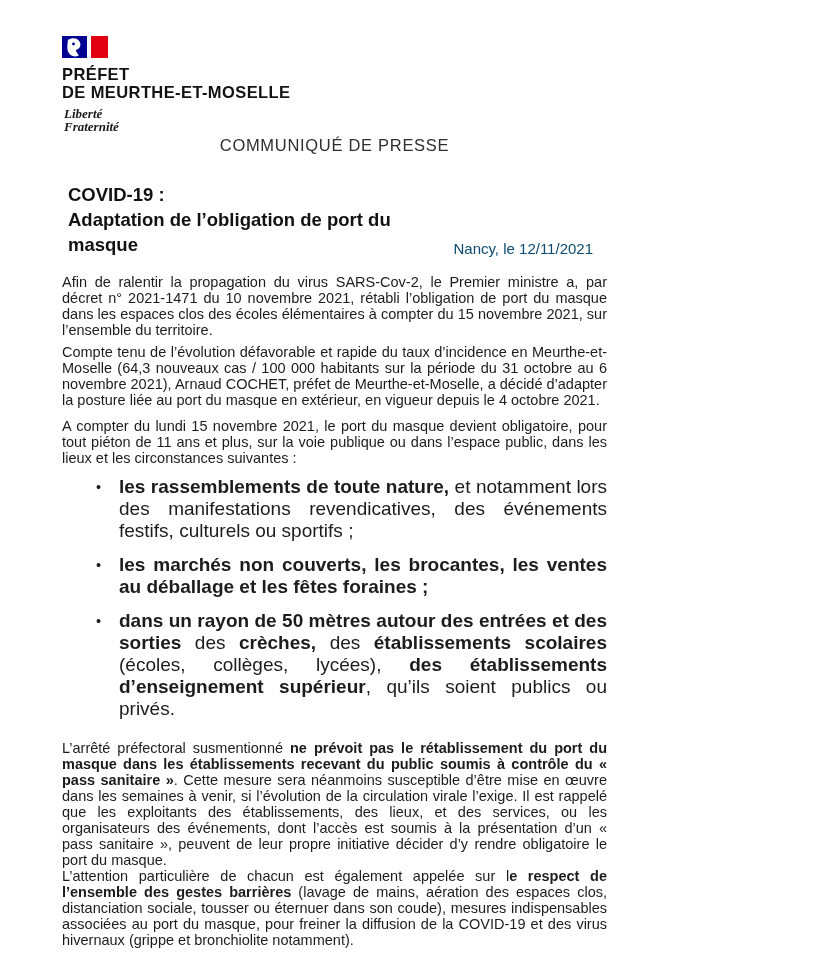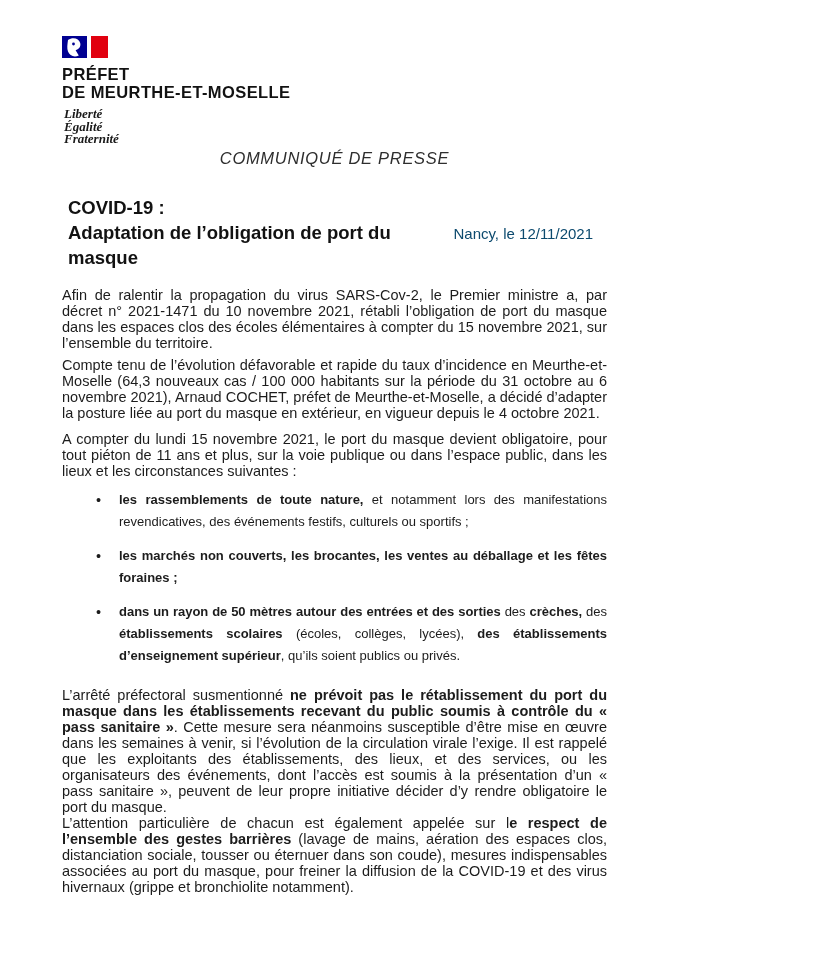--- a/index.html
+++ b/index.html
@@ -39,28 +39,27 @@
   }
 
   
   .doc-type {
     text-align: center;
     font-size: 16.5px;
     font-weight: 400;
     letter-spacing: 0.7px;
     color: #2e2e2e;
     margin-top: 3px;
-    font-style: italic;
   }
 
   
   .title-row {
     display: flex;
     justify-content: space-between;
-    align-items: center;
+    align-items: flex-end;
     margin-top: 27px;
   }
   .title-block {
     font-weight: bold;
     font-size: 18.5px;
     line-height: 25px;
     color: #121212;
     padding-left: 6px;
   }
   .dateline {
@@ -84,21 +83,21 @@
   .para.mb-lg { margin-bottom: 20px; }
   .bold, .para b, .bullet b { font-weight: bold; }
 
   ul.bullet-list {
     list-style: none;
     margin: 10px 0 20px 0;
   }
   li.bullet {
     position: relative;
     padding-left: 57px;
-    font-size: 13px;
+    font-size: 19px;
     line-height: 22px;
     text-align: justify;
     margin-bottom: 12px;
   }
   li.bullet::before {
     content: "\2022";
     position: absolute;
     left: 34px;
     top: 0;
     font-size: 14.5px;
@@ -115,21 +114,20 @@
         <rect x="0" y="0" width="25" height="22" fill="#000091"></rect>
         <path fill="#ffffff" d="M6,4 C11,0.5 17,2.5 18.2,7 C19.2,10.8 16.6,13.2 13.6,14.2 L16.8,19.5 C12,21.8 7.6,19.6 6,15.5 C4.8,12.5 5.4,8.5 6,4 Z"></path>
         <circle cx="11.5" cy="8" r="1.4" fill="#000091"></circle>
         <path fill="#ffffff" d="M25 0 h4 v22 h-4 Z"></path>
         <rect x="29" y="0" width="17" height="22" fill="#E1000F"></rect>
       </svg>
       <div class="agency-name">PRÉFET</div>
       <div class="agency-name">DE MEURTHE-ET-MOSELLE</div>
       <div class="motto">
         <div>Liberté</div>
-        <div>Égalité</div>
         <div>Fraternité</div>
       </div>
     </div>
 
     <div class="doc-type">COMMUNIQUÉ DE PRESSE</div>
 
     <div class="title-row">
       <div class="title-block">
         <div>COVID-19 :</div>
         <div>Adaptation de l’obligation de port du masque</div>

